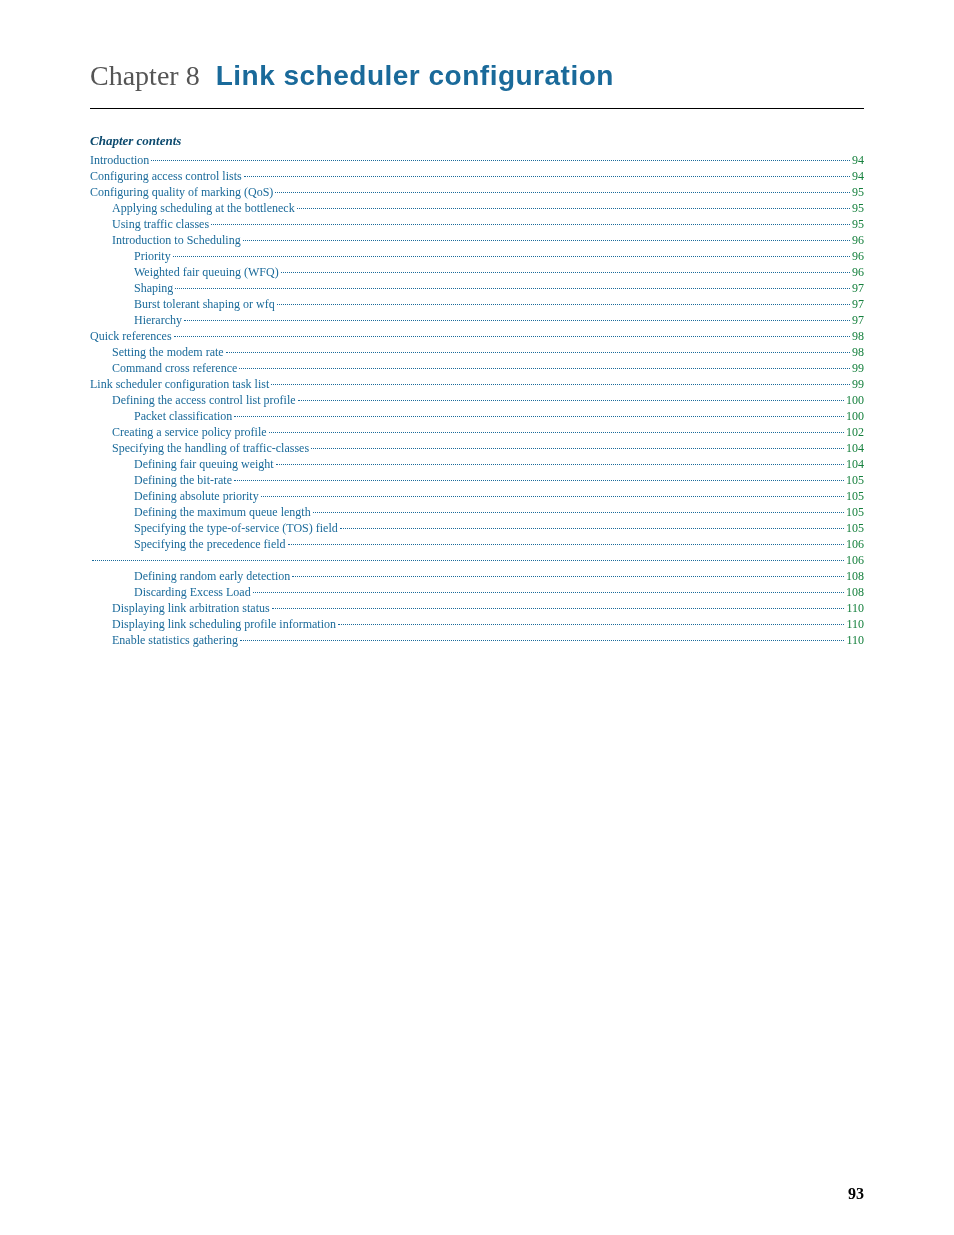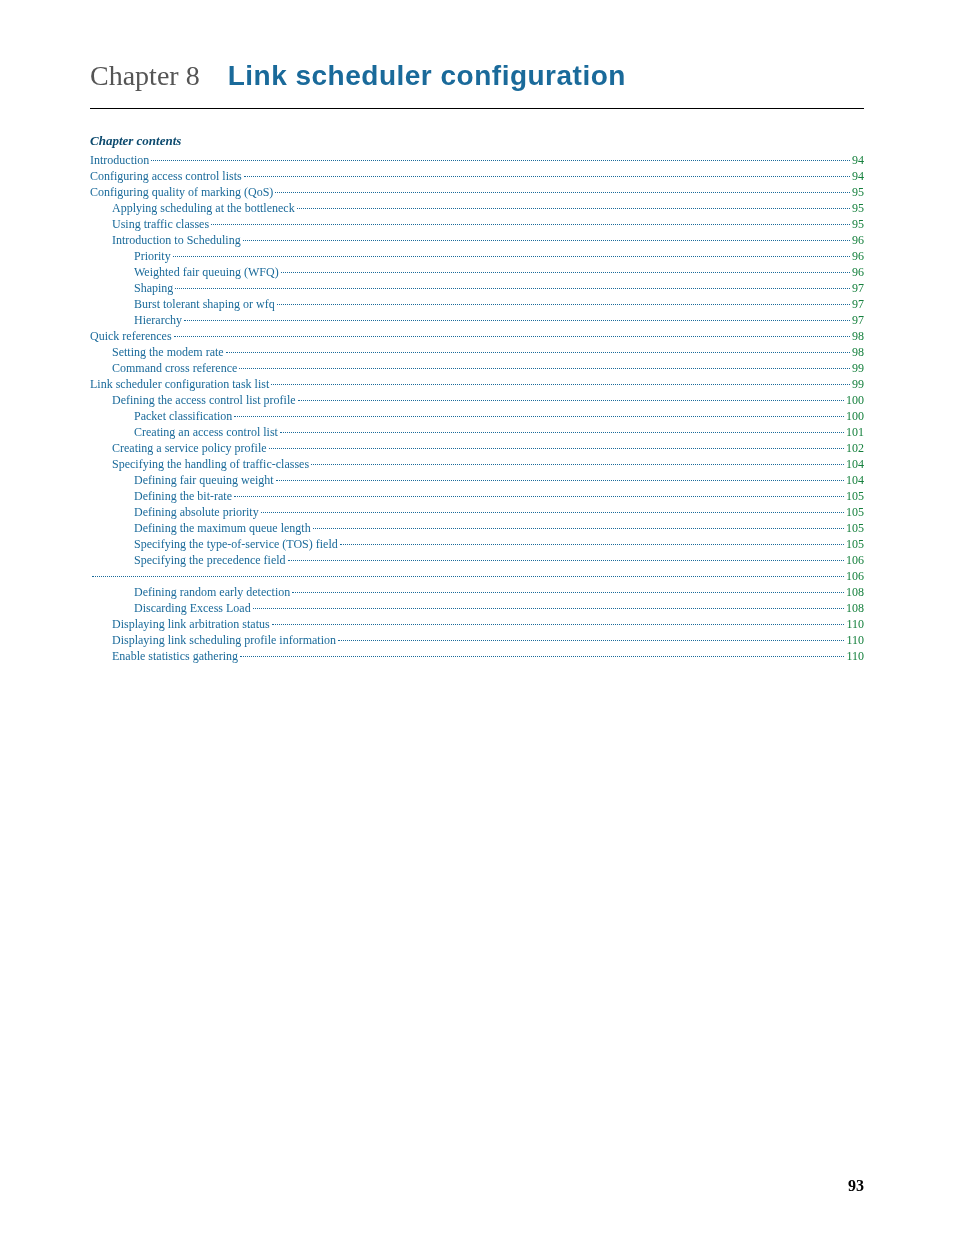--- a/index.html
+++ b/index.html
@@ -10,21 +10,21 @@
       width: 954px;
       min-height: 1235px;
       position: relative;
       padding: 60px 90px 80px 90px;
       color: #000000;
     }
 
     .chapter-header {
       display: flex;
       align-items: flex-end;
-      gap: 28px;
+      gap: 16px;
       margin-bottom: 8px;
       padding-bottom: 8px;
     }
 
     .chapter-label {
       font-size: 28px;
       font-weight: normal;
       color: #555555;
       font-family: Times New Roman, serif;
     }
@@ -86,21 +86,21 @@
       flex-shrink: 0;
     }
 
     
     .indent-0 { padding-left: 0px; }
     .indent-1 { padding-left: 22px; }
     .indent-2 { padding-left: 44px; }
 
     .page-number-footer {
       position: absolute;
-      bottom: 40px;
+      bottom: 32px;
       right: 90px;
       font-size: 16px;
       font-weight: bold;
       color: #000000;
       font-family: Times New Roman, serif;
     }
   </style>
 </head>
 <body>
 
@@ -193,25 +193,20 @@
       <span class="toc-text indent-1">Defining the access control list profile</span>
       <span class="toc-dots"></span>
       <span class="toc-page">100</span>
     </div>
     <div class="toc-entry">
       <span class="toc-text indent-2">Packet classification</span>
       <span class="toc-dots"></span>
       <span class="toc-page">100</span>
     </div>
     <div class="toc-entry">
-      <span class="toc-text indent-2">Creating an access control list</span>
-      <span class="toc-dots"></span>
-      <span class="toc-page">101</span>
-    </div>
-    <div class="toc-entry">
       <span class="toc-text indent-1">Creating a service policy profile</span>
       <span class="toc-dots"></span>
       <span class="toc-page">102</span>
     </div>
     <div class="toc-entry">
       <span class="toc-text indent-1">Specifying the handling of traffic-classes</span>
       <span class="toc-dots"></span>
       <span class="toc-page">104</span>
     </div>
     <div class="toc-entry">

